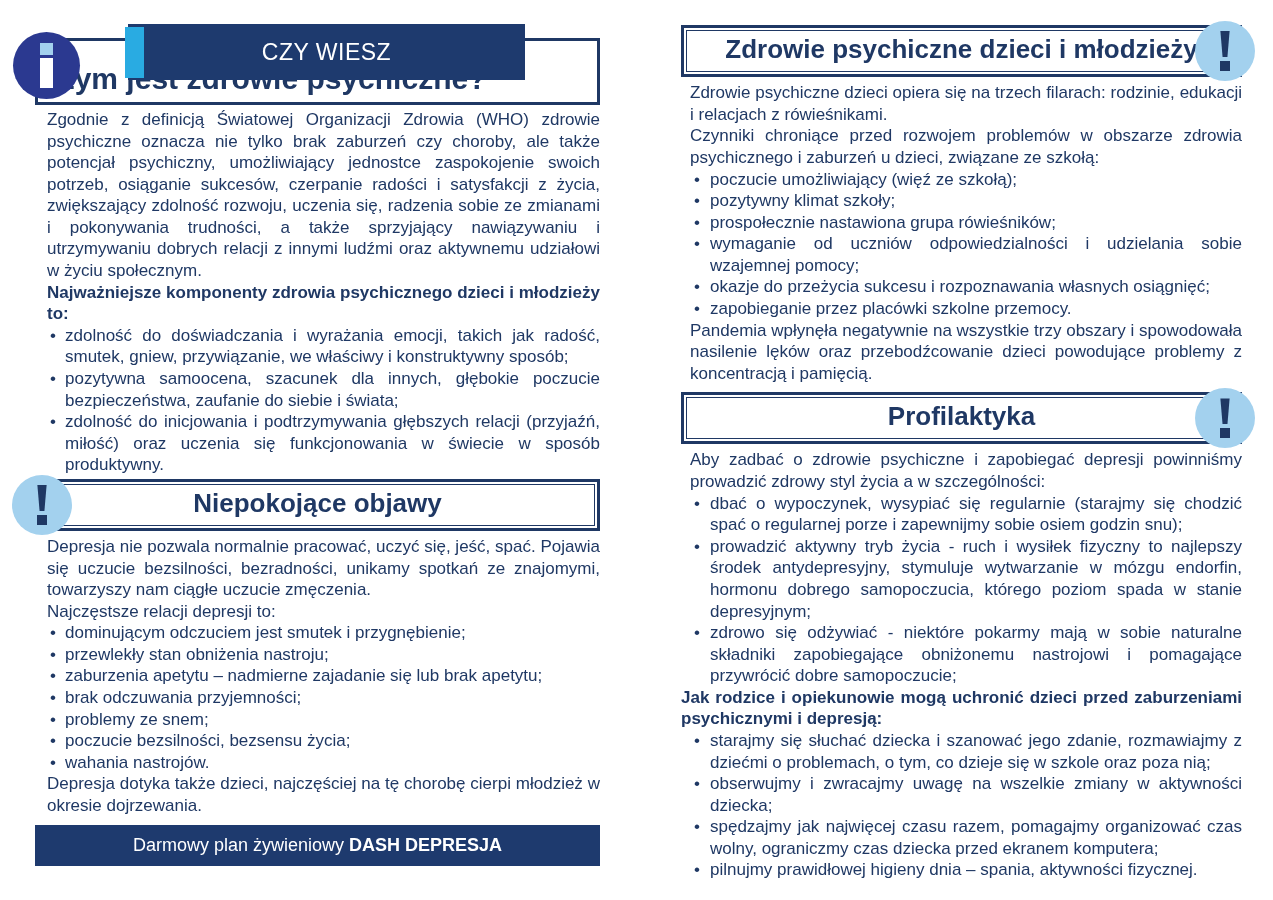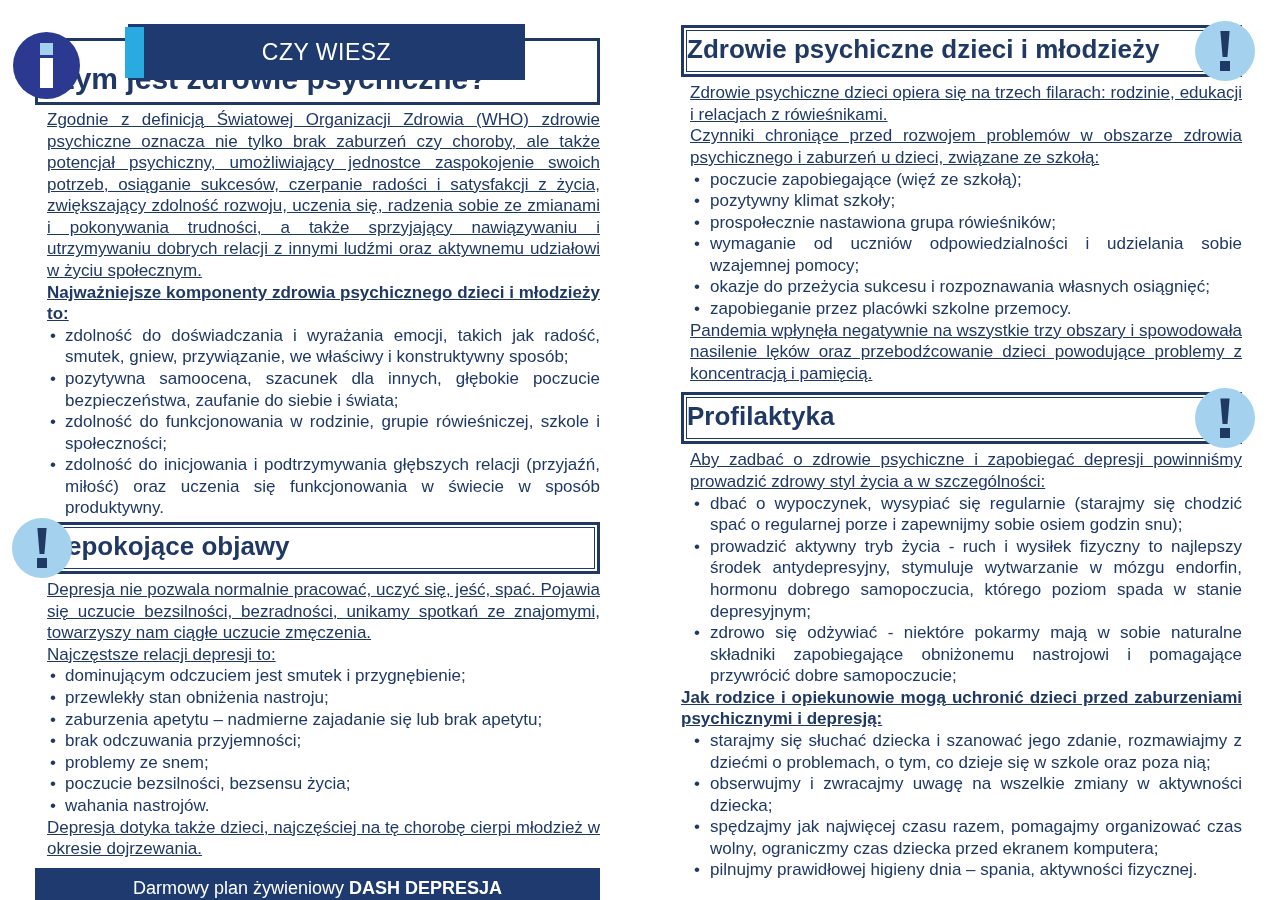--- a/index.html
+++ b/index.html
@@ -13,21 +13,21 @@
   html,body{margin:0;padding:0;}
   body{
     width:1273px;height:900px;position:relative;background:#ffffff;
     font-family:"Liberation Sans",sans-serif;color:var(--navy);
     overflow:hidden;
   }
   .col{position:absolute;top:0;}
   .col-left{left:35px;width:565px;top:24px;}
   .col-right{left:681px;width:561px;top:25px;}
 
-  p{margin:0;font-size:17px;line-height:1.27;text-align:justify;text-decoration:underline;}
+  p{margin:0;font-size:17px;line-height:1.27;text-align:justify;}
   .indent{margin-left:12px;}
   .indent-r{margin-left:9px;}
   .bold{font-weight:bold;}
 
   ul.bullets{margin:0;padding:0;list-style:none;}
   ul.bullets li{
     position:relative;padding-left:30px;font-size:17px;line-height:1.27;
     text-align:justify;
   }
   ul.bullets li::before{content:"\2022";position:absolute;left:15px;}
@@ -59,21 +59,21 @@
     position:absolute;left:-22px;top:8px;width:67px;height:67px;
     border-radius:50%;background:var(--indigo);z-index:4;
     display:flex;flex-direction:column;align-items:center;justify-content:center;
   }
   .info-dot{width:13px;height:12px;background:var(--lightblue);margin-bottom:3px;}
   .info-stem{width:13px;height:30px;background:#fff;}
 
   
   .sec-hdr{position:relative;border:3px solid var(--navy);background:#fff;}
   .sec-inner{
-    border:1px solid var(--navy);margin:2px;
+    border:1px solid var(--navy);margin:2px;text-align:center;
     font-weight:bold;font-size:26px;line-height:1.2;color:var(--navy);
     padding:3px 0 6px;
   }
   .excl-circle{
     position:absolute;width:60px;height:60px;border-radius:50%;
     background:var(--lightblue);z-index:4;
     display:flex;flex-direction:column;align-items:center;justify-content:center;
   }
   .excl-left{left:-26px;top:50%;transform:translateY(-50%);}
   .excl-right{right:-16px;top:50%;transform:translateY(-50%);}
@@ -112,21 +112,20 @@
     </div>
   </div>
 
   <p class="indent">Zgodnie z definicją Światowej Organizacji Zdrowia (WHO) zdrowie psychiczne oznacza nie tylko brak zaburzeń czy choroby, ale także potencjał psychiczny, umożliwiający jednostce zaspokojenie swoich potrzeb, osiąganie sukcesów, czerpanie radości i satysfakcji z życia, zwiększający zdolność rozwoju, uczenia się, radzenia sobie ze zmianami i pokonywania trudności, a także sprzyjający nawiązywaniu i utrzymywaniu dobrych relacji z innymi ludźmi oraz aktywnemu udziałowi w życiu społecznym.</p>
 
   <p class="indent bold">Najważniejsze komponenty zdrowia psychicznego dzieci i młodzieży to:</p>
 
   <ul class="bullets">
     <li>zdolność do doświadczania i wyrażania emocji, takich jak radość, smutek, gniew, przywiązanie, we właściwy i konstruktywny sposób;</li>
     <li>pozytywna samoocena, szacunek dla innych, głębokie poczucie bezpieczeństwa, zaufanie do siebie i świata;</li>
-    <li>zdolność do funkcjonowania w rodzinie, grupie rówieśniczej, szkole i społeczności;</li>
     <li>zdolność do inicjowania i podtrzymywania głębszych relacji (przyjaźń, miłość) oraz uczenia się funkcjonowania w świecie w sposób produktywny.</li>
   </ul>
 
   <div class="sec-hdr sym-hdr">
     <div class="sec-inner">Niepokojące objawy</div>
     <div class="excl-circle excl-left">
       <div class="excl-bar"></div>
       <div class="excl-dot"></div>
     </div>
   </div>
@@ -160,21 +159,21 @@
     <div class="excl-circle excl-right">
       <div class="excl-bar"></div>
       <div class="excl-dot"></div>
     </div>
   </div>
 
   <p class="indent-r mt5">Zdrowie psychiczne dzieci opiera się na trzech filarach: rodzinie, edukacji i relacjach z rówieśnikami.</p>
   <p class="indent-r">Czynniki chroniące przed rozwojem problemów w obszarze zdrowia psychicznego i zaburzeń u dzieci, związane ze szkołą:</p>
 
   <ul class="bullets">
-    <li>poczucie zapobiegające (więź ze szkołą);</li>
+    <li>poczucie umożliwiający (więź ze szkołą);</li>
     <li>pozytywny klimat szkoły;</li>
     <li>prospołecznie nastawiona grupa rówieśników;</li>
     <li>wymaganie od uczniów odpowiedzialności i udzielania sobie wzajemnej pomocy;</li>
     <li>okazje do przeżycia sukcesu i rozpoznawania własnych osiągnięć;</li>
     <li>zapobieganie przez placówki szkolne przemocy.</li>
   </ul>
 
   <p class="indent-r">Pandemia wpłynęła negatywnie na wszystkie trzy obszary i spowodowała nasilenie lęków oraz przebodźcowanie dzieci powodujące problemy z koncentracją i pamięcią.</p>
 
   <div class="sec-hdr prev-hdr">

